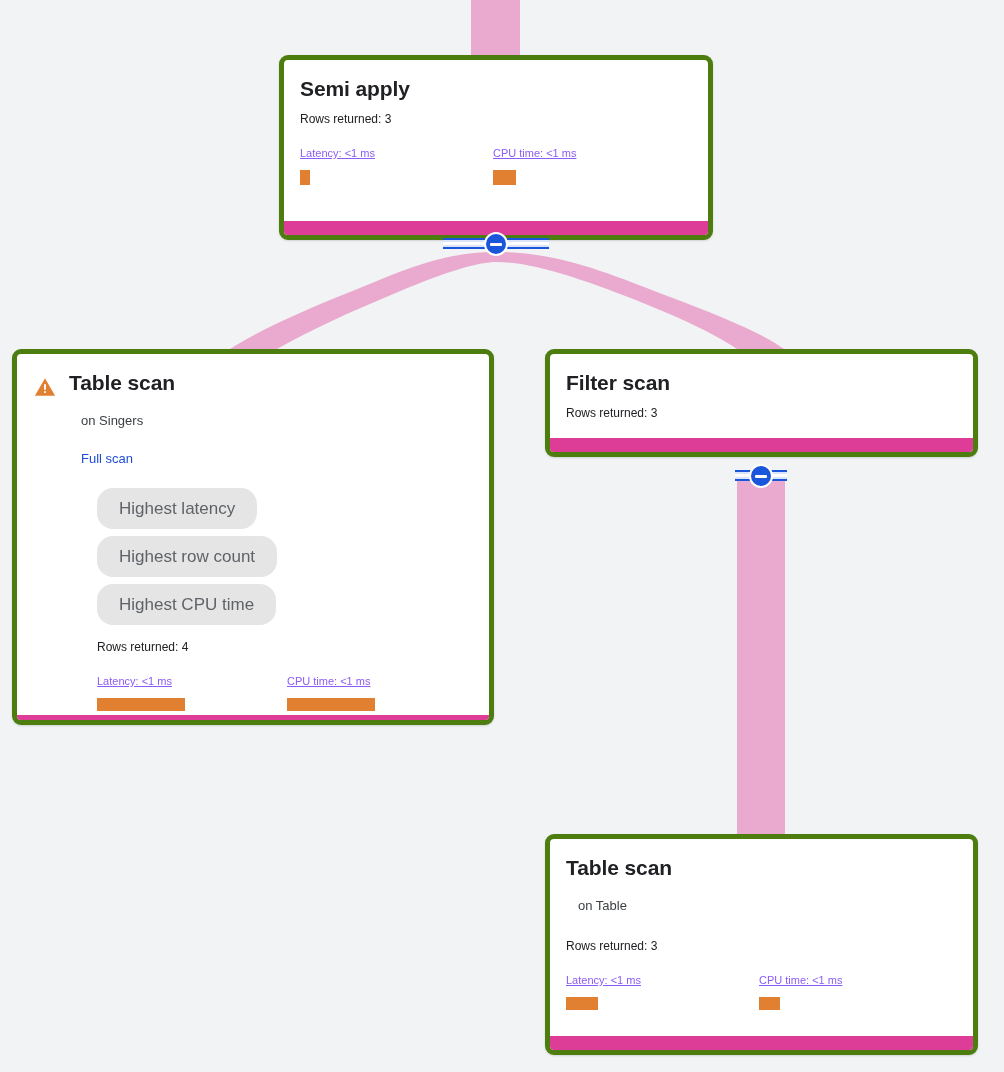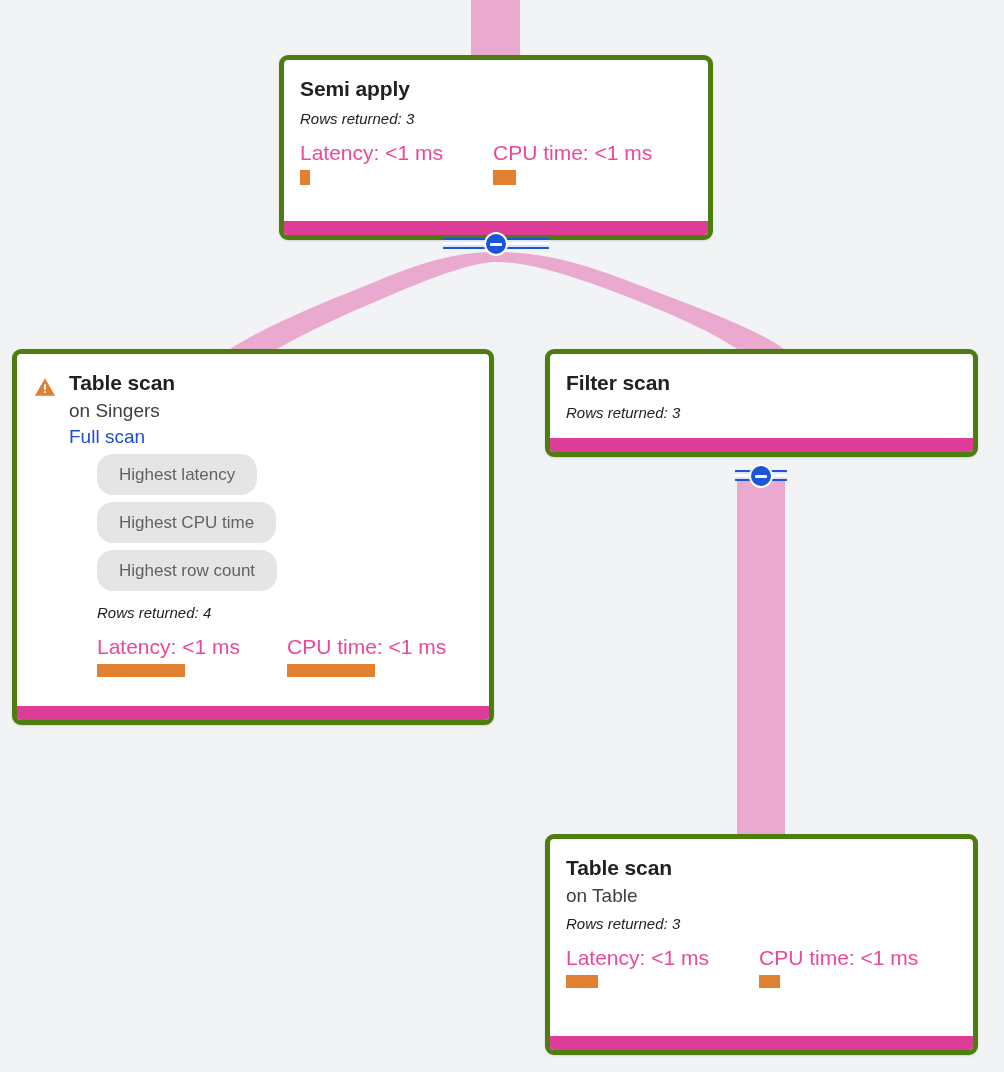--- a/index.html
+++ b/index.html
@@ -68,62 +68,62 @@
   .node-title {
     font-size: 21px;
     line-height: 26px;
     color: #202124;
     font-weight: 700;
     letter-spacing: -0.1px;
     margin: 0 0 2px 0;
   }
 
   .sub-line {
-    font-size: 19px;
+    font-size: 13px;
     line-height: 26px;
     color: #3c4043;
-    margin: 0;
+    margin: 12px;
   }
   .sub-line.muted { color: #1d4ed8; }
 
   .chips {
     margin: 4px 0 2px 0;
   }
   .chip {
     display: inline-block;
     background: #e5e5e5;
     color: #5f6368;
     border-radius: 16px;
     font-size: 17px;
     line-height: 21px;
     padding: 10px 22px;
     margin-bottom: 7px;
   }
 
   .rows-line {
-    font-size: 15px;
+    font-size: 12px;
     line-height: 26px;
     color: #202124;
     margin: 2px 0 0 0;
-    font-style: italic;
   }
 
   .metrics {
     display: flex;
     margin-top: 10px;
   }
   .metric {
     display: flex;
     flex-direction: column;
   }
   .metric-label {
-    font-size: 21px;
+    font-size: 11px;
     line-height: 22px;
-    color: #ec4899;
+    color: #8b5cf6;
     white-space: nowrap;
+    text-decoration: underline;
   }
   .metric-bar {
     height: 13px;
     background: #e08030;
     margin-top: 6px;
   }
   .metric-bar.thin { height: 15px; }
 
   
   .handle {
@@ -230,22 +230,22 @@
         </span>
         <div>
           <div class="node-title">Table scan</div>
           <div class="sub-line">on Singers</div>
           <div class="sub-line muted">Full scan</div>
         </div>
       </div>
 
       <div class="chips" style="padding-left:64px;">
         <div><span class="chip">Highest latency</span></div>
+        <div><span class="chip">Highest row count</span></div>
         <div><span class="chip">Highest CPU time</span></div>
-        <div><span class="chip">Highest row count</span></div>
       </div>
 
       <div class="rows-line" style="padding-left:64px;">Rows returned: 4</div>
 
       <div class="metrics" style="padding-left:64px;">
         <div class="metric" style="width:190px;">
           <div class="metric-label">Latency: &lt;1 ms</div>
           <div class="metric-bar" style="width:88px;"></div>
         </div>
         <div class="metric">

